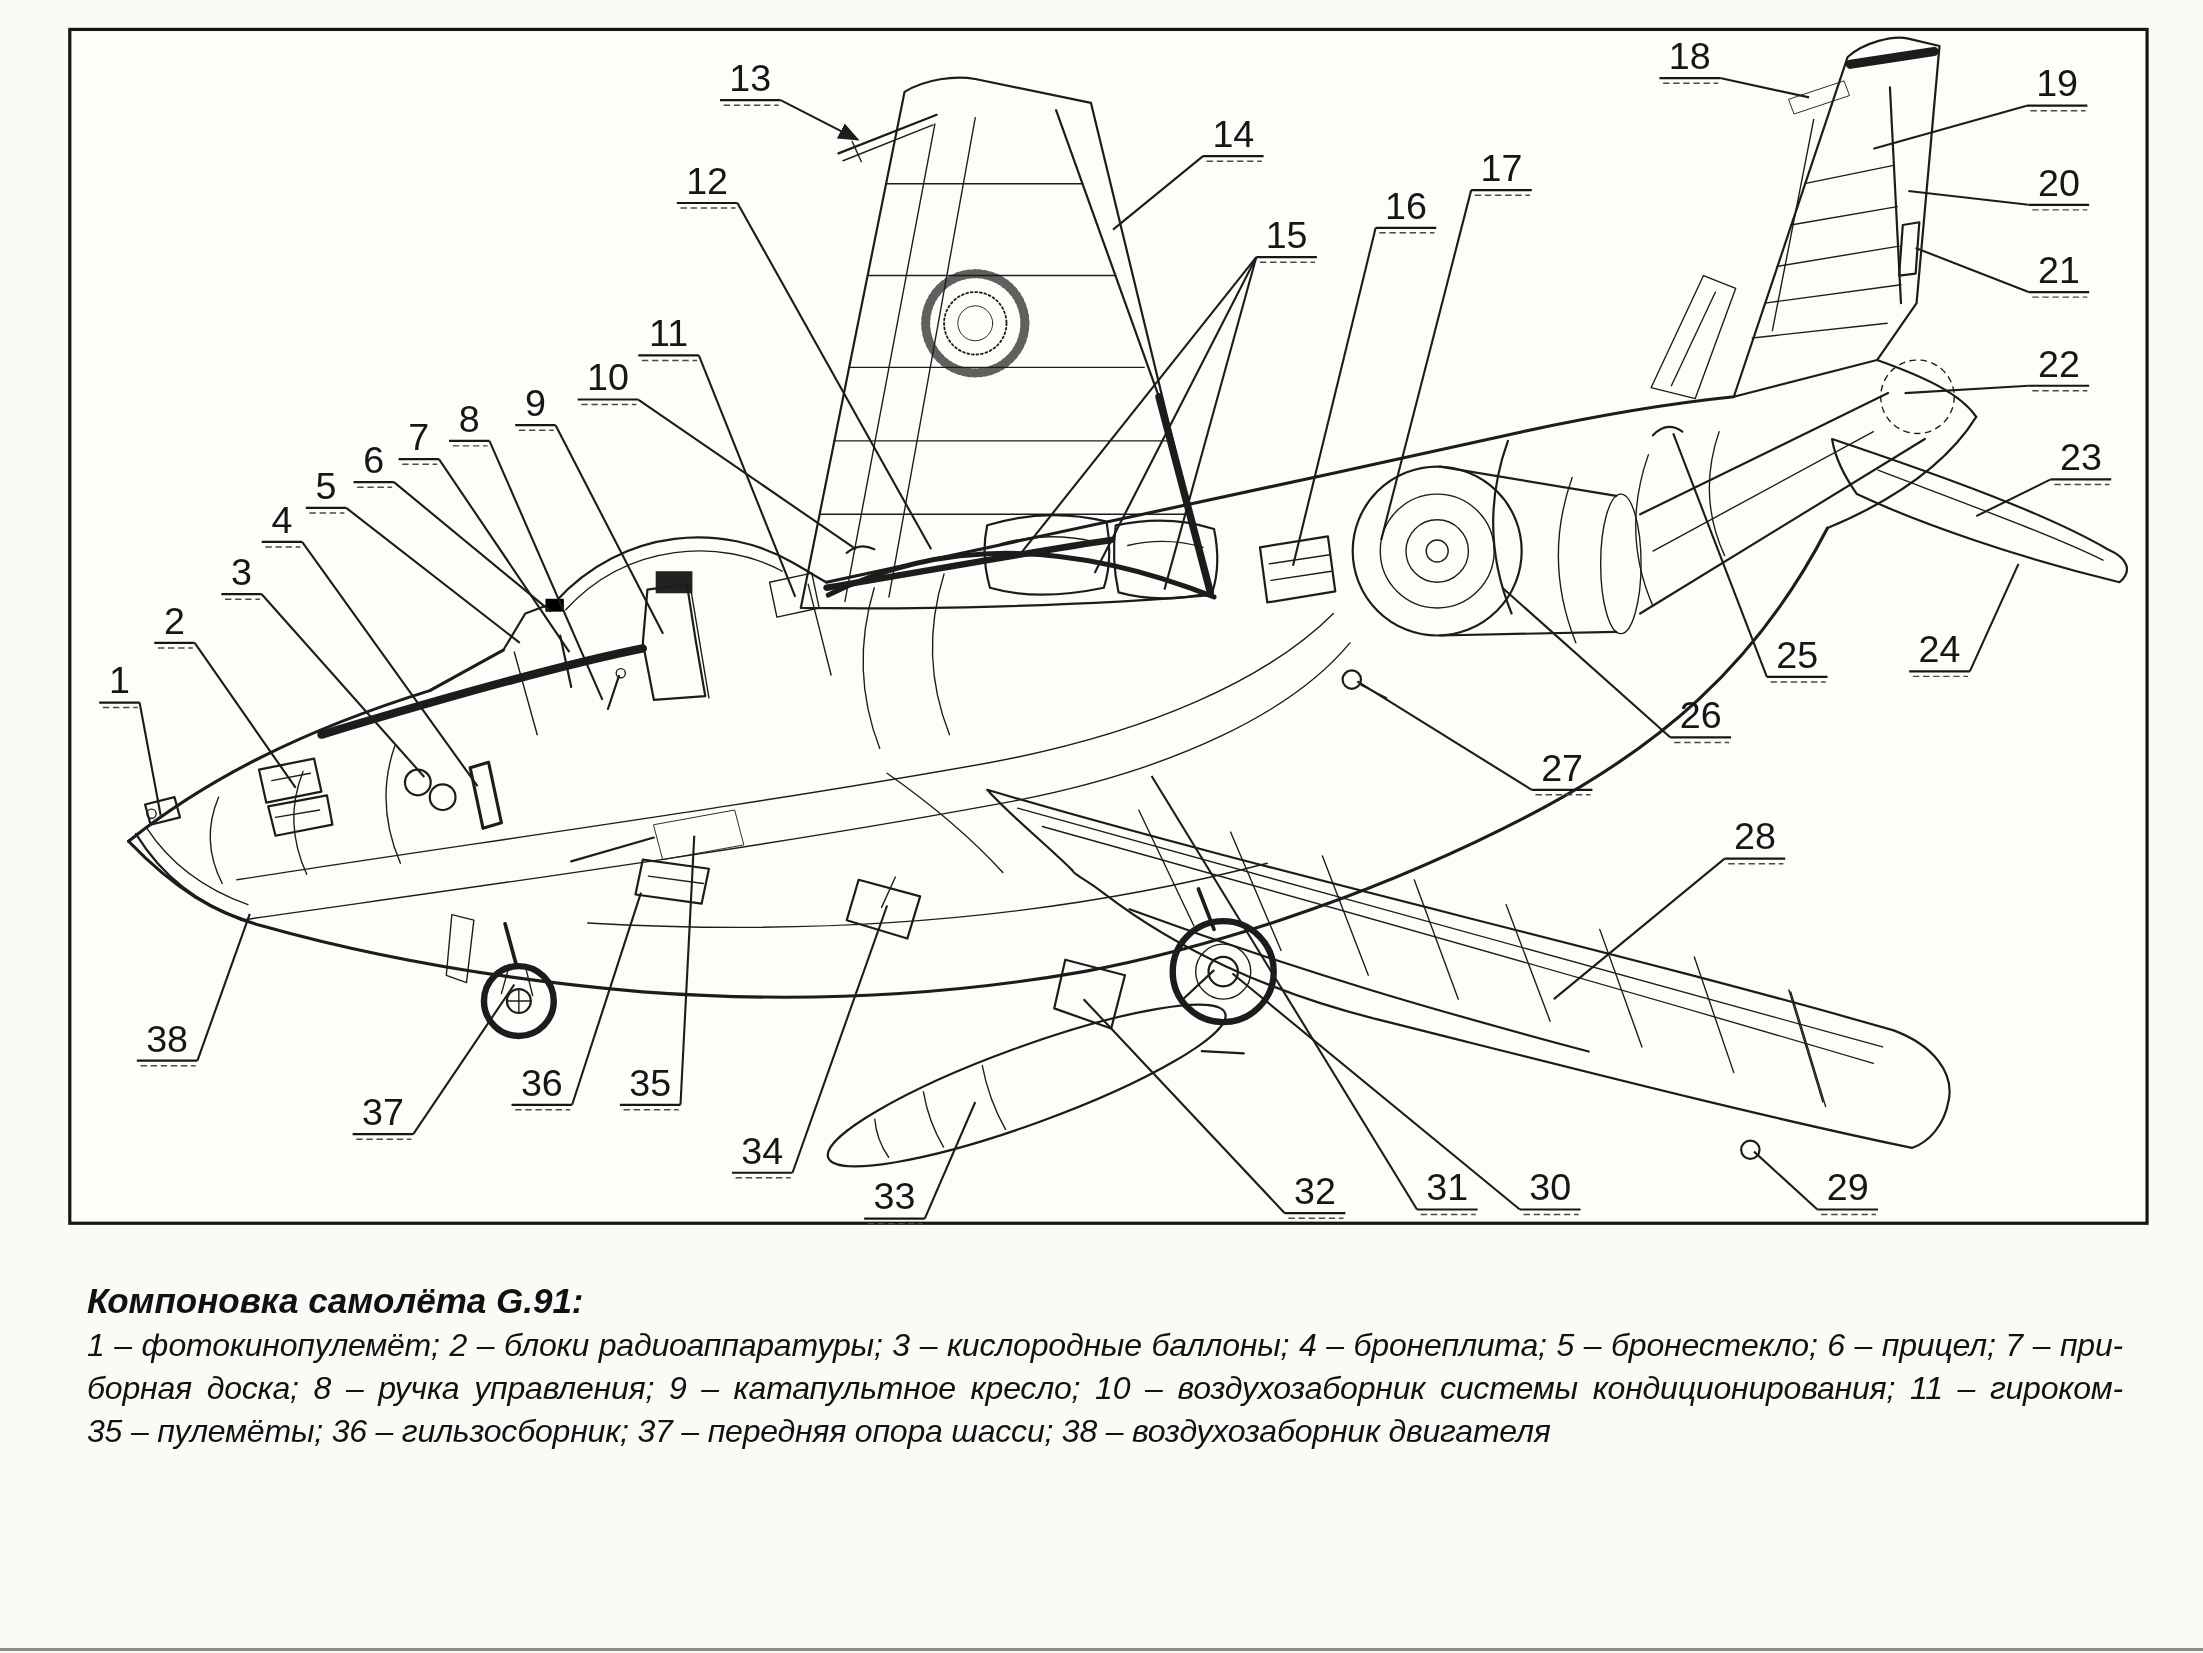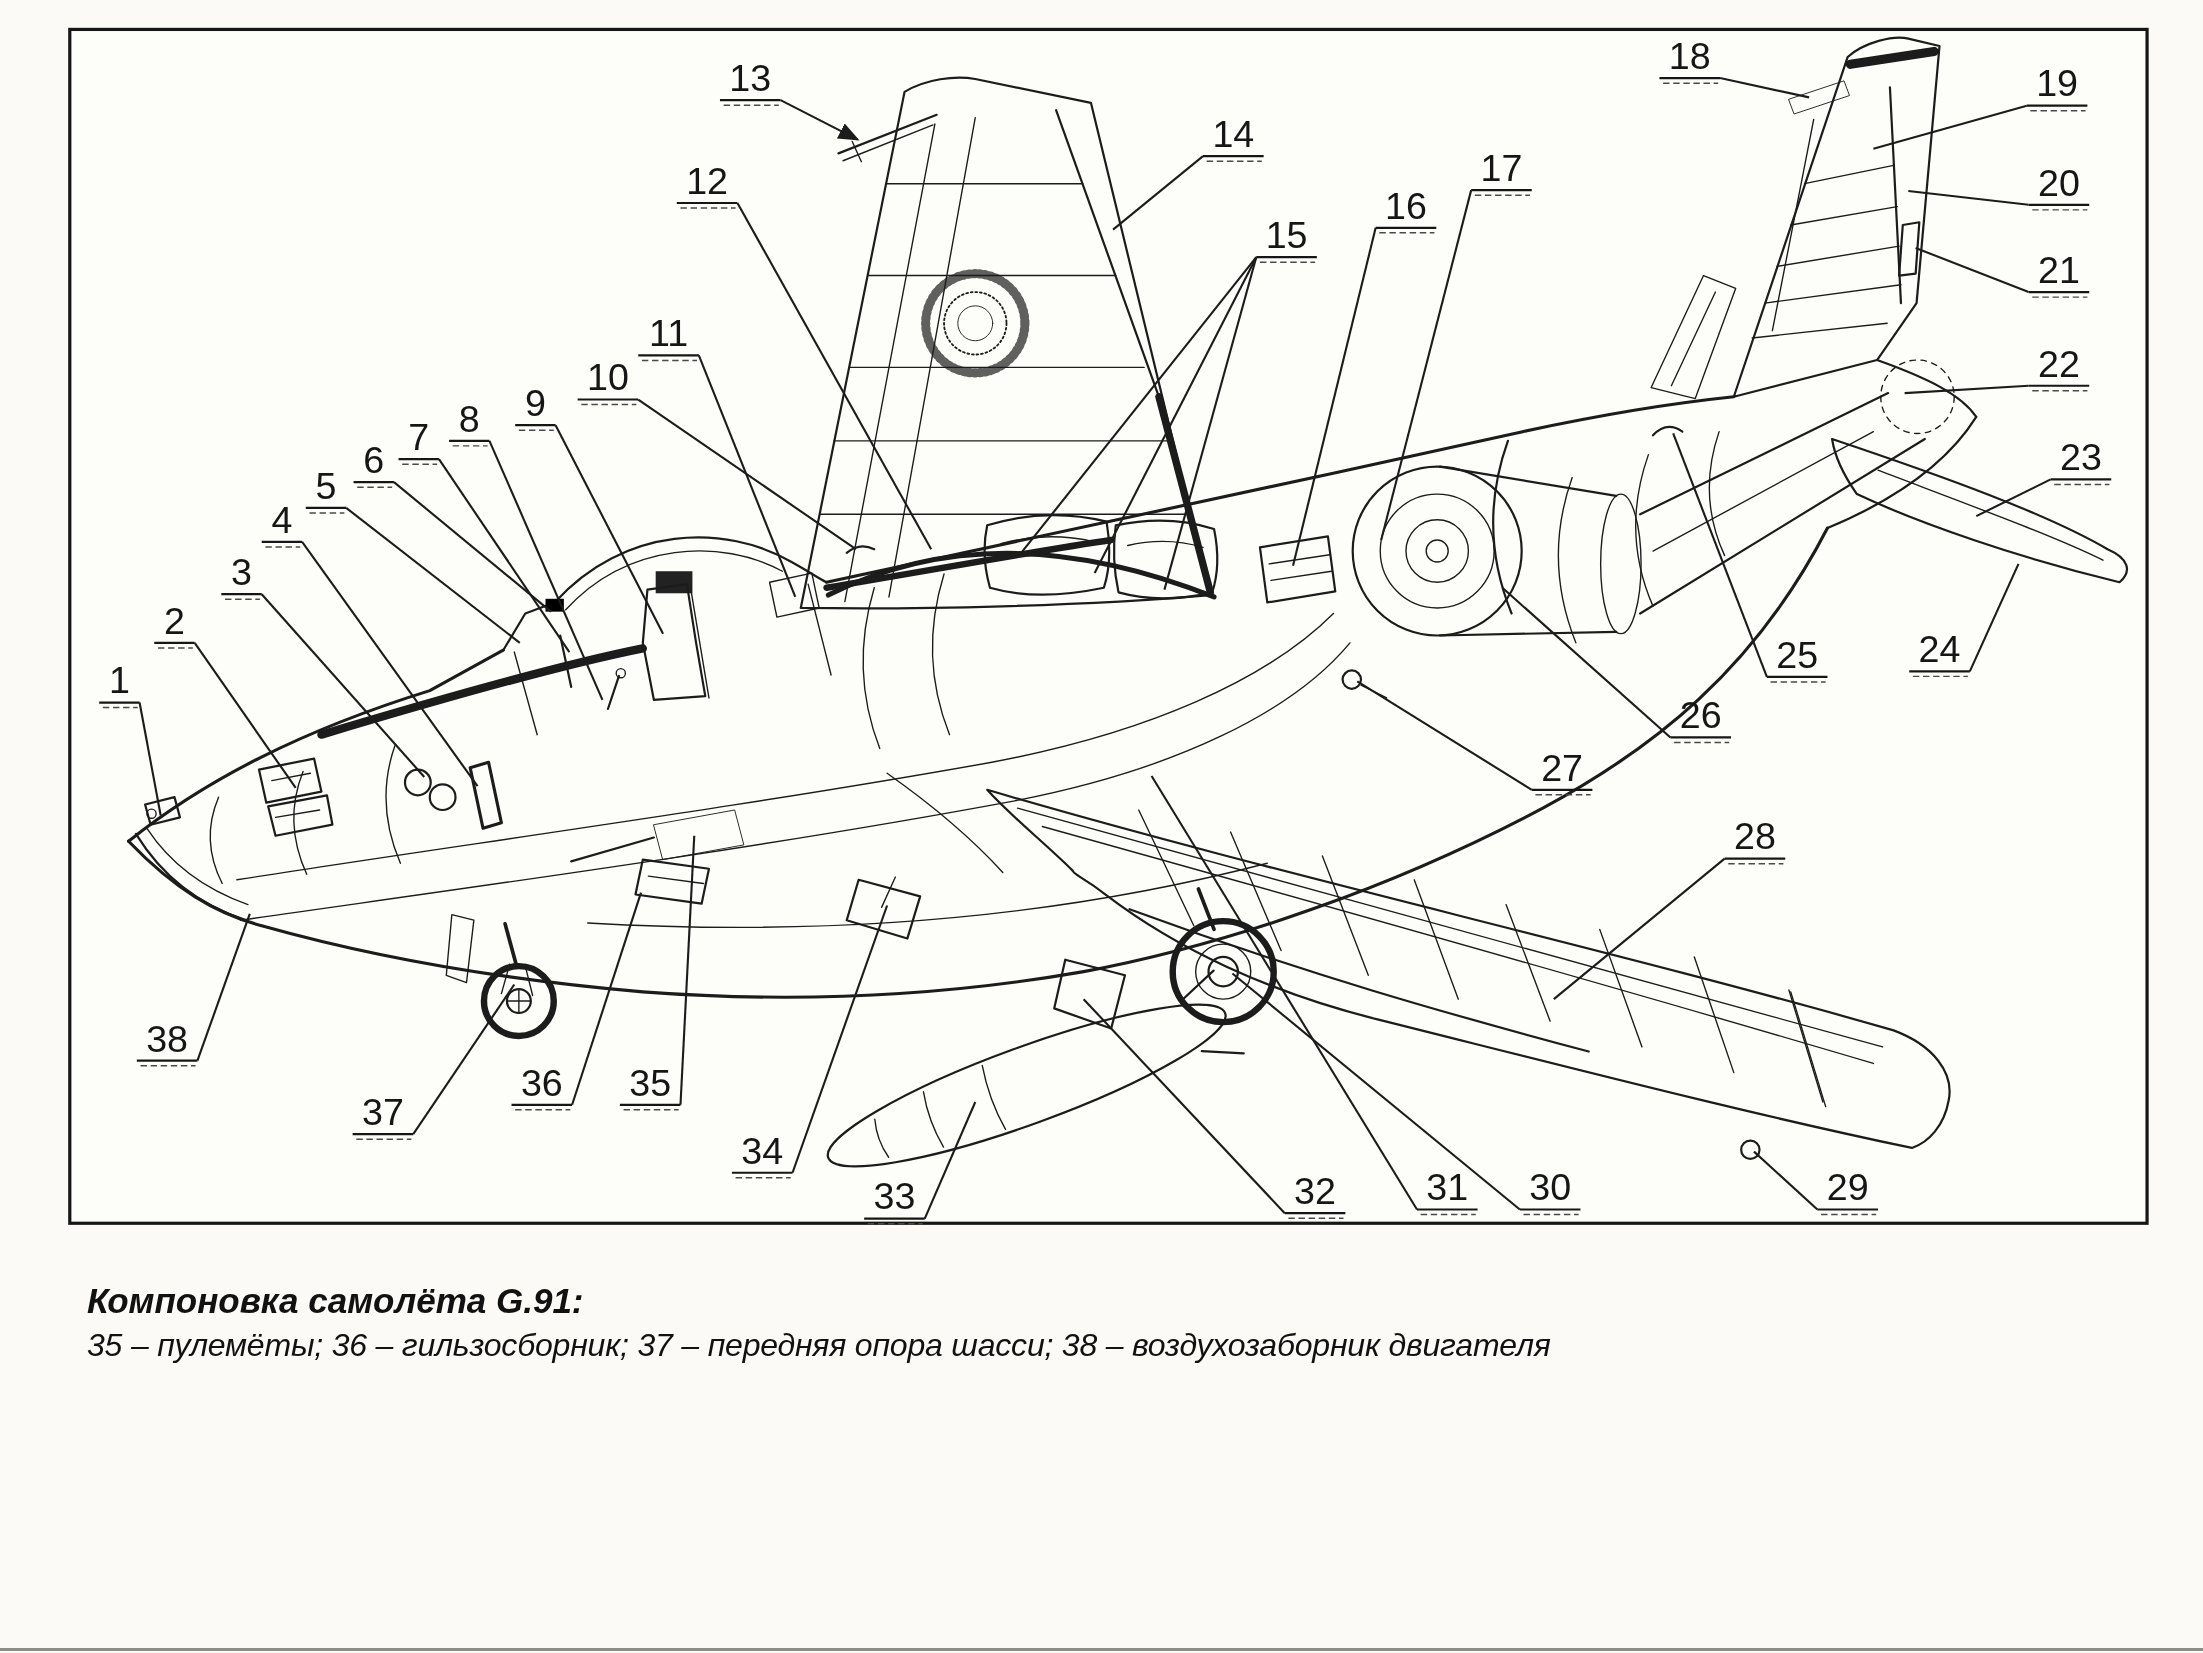--- a/index.html
+++ b/index.html
@@ -464,19 +464,21 @@
           <line x1="149" y1="1155" x2="215" y2="1155" class="u1"></line>
           <line x1="153" y1="1160.5" x2="213" y2="1160.5" class="u2"></line>
           <line x1="215" y1="1155" x2="272" y2="995" class="leader"></line>
         </g>
       </g>
   </svg>
 
   <div class="caption">
     <div class="cap-heading">Компоновка самолёта G.91:</div>
     <div id="cap-lines">
+        <div class="cap-line">1 – фотокинопулемёт; 2 – блоки радиоаппаратуры; 3 – кислородные баллоны; 4 – бронеплита; 5 – бронестекло; 6 – прицел; 7 –  при-</div>
+        <div class="cap-line">борная доска; 8 – ручка управления; 9 – катапультное кресло; 10 – воздухозаборник системы кондиционирования; 11 –  гироком-</div>
         <div class="cap-line last">35 – пулемёты; 36 – гильзосборник; 37 – передняя опора шасси; 38 – воздухозаборник двигателя</div>
       </div>
   </div>
 
   <div class="scanline"></div>
 </div>
 
 
 </body></html>

